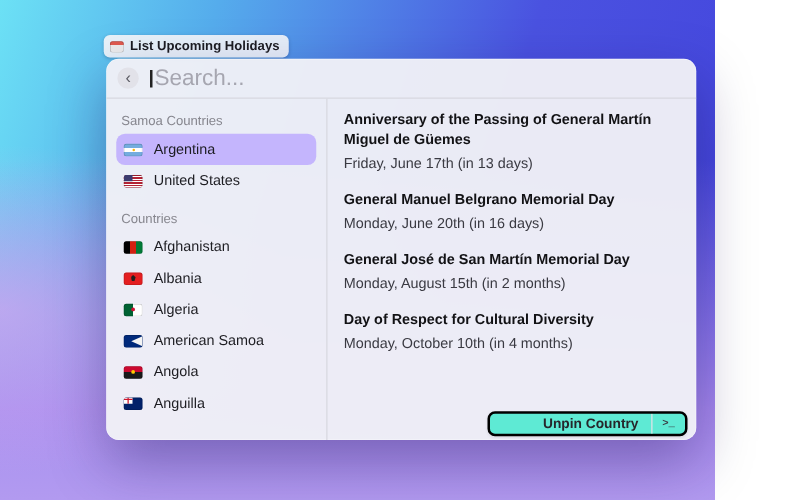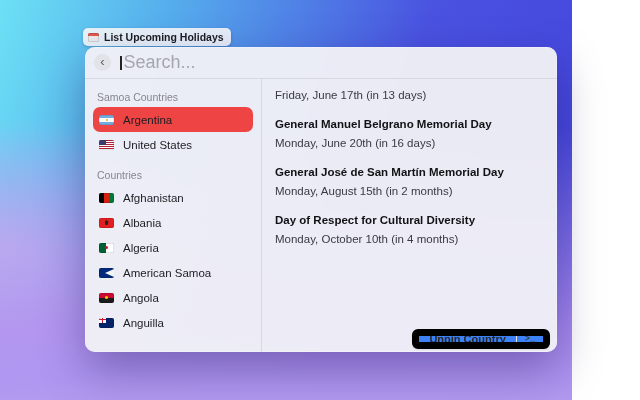--- a/index.html
+++ b/index.html
@@ -64,21 +64,21 @@
     font-size:10.5px; font-weight:500; color:#86868e;
     padding:0 4px; height:18px; display:flex; align-items:flex-end;
     margin-bottom:4px;
   }
   .section-label.second { margin-top:6px; margin-bottom:4px; }
   .srow {
     height:25px; display:flex; align-items:center; gap:9px;
     padding:0 6px; border-radius:7px;
     font-size:11.5px; color:#1d1d22;
   }
-  .srow.selected { background:#ef4444; }
+  .srow.selected { background:#c4b5fd; }
 
   .flag {
     width:15px; height:10px; border-radius:2px; flex:0 0 auto;
     position:relative; overflow:hidden;
     box-shadow:inset 0 0 0 0.5px rgba(0,0,0,0.22);
   }
   .flag[data-flag="ar"] { background:linear-gradient(to bottom, #74acdf 0 33%, #fff 33% 66%, #74acdf 66% 100%); }
   .flag[data-flag="ar"]::after { content:""; position:absolute; left:6.5px; top:4px; width:2px; height:2px; border-radius:50%; background:#f6b40e; }
   .flag[data-flag="us"] { background:repeating-linear-gradient(to bottom, #b22234 0 1px, #fff 1px 2px); }
   .flag[data-flag="us"]::before { content:""; position:absolute; left:0; top:0; width:7px; height:5px; background:#3c3b6e; }
@@ -102,23 +102,24 @@
   }
 
   .main { flex:1; padding:9px 12px 0 13px; overflow:hidden; }
   .holiday { margin-bottom:13px; }
   .h-title { font-size:11.5px; font-weight:700; color:#121215; line-height:16px; margin-bottom:4px; }
   .h-date { font-size:11.5px; color:#3a3a42; line-height:15px; }
 
   .actions {
     position:absolute; right:7px; bottom:3px; height:20px;
     display:flex; align-items:stretch;
-    background:#3b82f6; border:7px solid #000000; border-radius:6px;
+    background:#5eead4; border:2px solid #000000; border-radius:6px;
     box-shadow:0 1px 2px rgba(0,0,0,0.07);
     overflow:hidden;
+    padding-left:32px;
   }
   .action-main {
     border:none; background:transparent; cursor:default;
     padding:0 10px; font-family:inherit;
     font-size:11px; font-weight:700; color:#26262b;
     border-right:1px solid #e2e2e8;
     display:flex; align-items:center;
   }
   .action-term {
     border:none; background:transparent; cursor:default;
@@ -184,20 +185,21 @@
           <span>Angola</span>
         </div>
         <div class="srow">
           <span class="flag" data-flag="ai"></span>
           <span>Anguilla</span>
         </div>
       </div>
 
       <div class="main">
         <div class="holiday">
+          <div class="h-title">Anniversary of the Passing of General Martín Miguel de Güemes</div>
           <div class="h-date">Friday, June 17th (in 13 days)</div>
         </div>
         <div class="holiday">
           <div class="h-title">General Manuel Belgrano Memorial Day</div>
           <div class="h-date">Monday, June 20th (in 16 days)</div>
         </div>
         <div class="holiday">
           <div class="h-title">General José de San Martín Memorial Day</div>
           <div class="h-date">Monday, August 15th (in 2 months)</div>
         </div>

